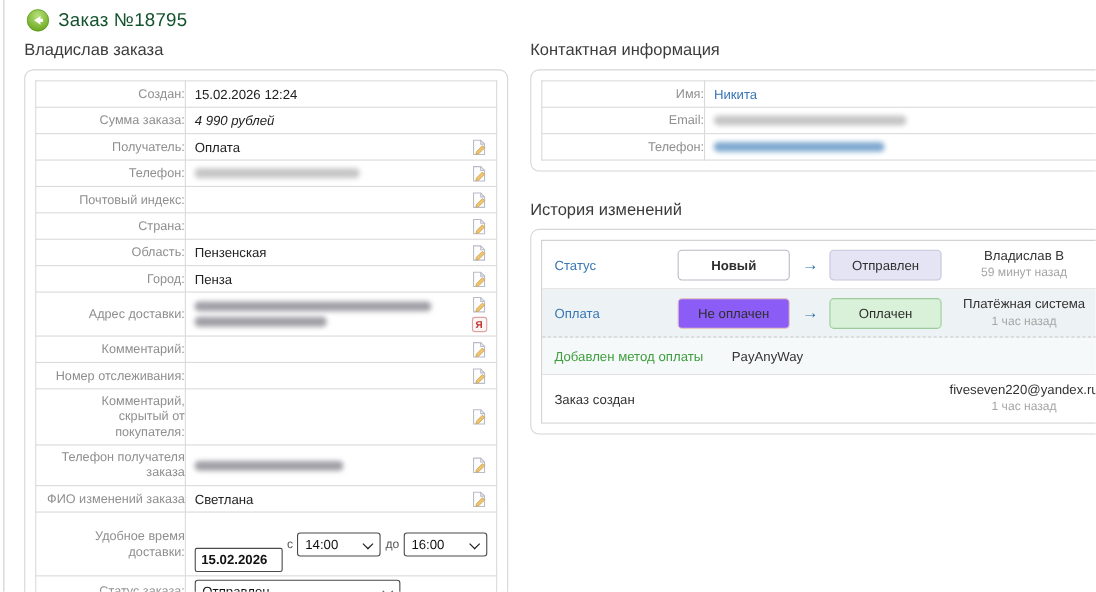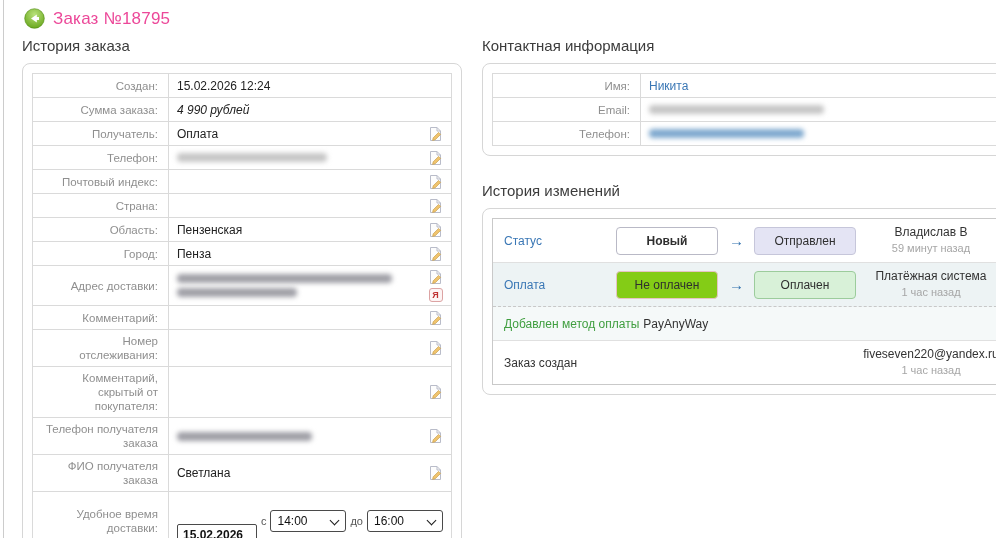--- a/index.html
+++ b/index.html
@@ -13,40 +13,40 @@
   }
   .page-edge {
     position: absolute; left: 3px; top: 0; bottom: 0;
     border-left: 1px solid #ccc;
   }
   .page { padding: 6px 2px 0 22px; }
 
   
   .page-header { display: flex; align-items: center; gap: 8px; margin: 2px 0 6px 2px; }
   .back-btn { width: 21px; height: 21px; cursor: pointer; display: inline-flex; }
-  .page-title { font-size: 17px; color: #ec4899; letter-spacing: .2px; }
+  .page-title { font-size: 17px; color: #14532d; letter-spacing: .2px; }
 
   
   .columns { display: flex; gap: 20px; align-items: flex-start; }
   .col-left  { flex: 0 0 440px; }
   .col-right { flex: 0 0 511px; }
 
   .section-title { font-size: 15px; color: #3c3c3c; margin: 2px 0 9px 0; }
 
   .card {
     background: #fff; border: 1px solid #d6d6d6; border-radius: 8px;
     padding: 9px;
   }
 
   
   table.kv { width: 100%; border-collapse: collapse; border: 1px solid #c9c9c9; }
   table.kv td { border: 1px solid #dadada; vertical-align: middle; }
   td.lbl {
     width: 205px; text-align: right; color: #8f8f8f;
-    padding: 4px 10px; line-height: 14px; font-size: 11.5px;
+    padding: 4px 0; line-height: 14px; font-size: 11.5px;
   }
   .kv-contact td.lbl { width: 148px; }
   td.val { padding: 3px 8px; color: #222; }
   .val-flex { display: flex; align-items: center; min-height: 17px; gap: 6px; }
   .grow { flex: 1; }
   .italic { font-style: italic; }
 
   a.lnk { color: #3a77b5; text-decoration: none; cursor: pointer; }
 
   
@@ -96,27 +96,27 @@
   .hrow3 { background: #f5f9f9; border-bottom: 1px solid #e0e0e0; min-height: 34px; }
   .hrow4 { background: #fff; }
   .hfield { width: 112px; flex: none; }
   .hbadges { display: flex; align-items: center; }
   .badge {
     min-width: 102px; text-align: center; padding: 6px 10px;
     border-radius: 4px; border: 1px solid transparent; font-size: 12px; color: #2f2f2f;
   }
   .b-new    { background: #fff;     border-color: #b9b9c6; font-weight: bold; }
   .b-sent   { background: #e4e4f4; border-color: #c6c6da; }
-  .b-unpaid { background: #84cc16; border-color: #e5c4c4; }
+  .b-unpaid { background: #8b5cf6; border-color: #e5c4c4; }
   .b-paid   { background: #d8f1d8; border-color: #9ccc9c; }
   .harrow { color: #2f6fad; font-size: 15px; margin: 0 11px; letter-spacing: -1px; }
   .hwho { margin-left: auto; text-align: center; min-width: 150px; line-height: 15px; }
   .hwho .who { color: #333; }
   .hwho .when { color: #a6a6a6; font-size: 11px; margin-top: 1px; }
-  .green-label { color: #3f9e3f; margin-right: 4px; }
+  .green-label { color: #3f9e3f; margin-right: 26px; }
   .method-val { color: #333; }
 </style>
 </head>
 <body>
 
 <div class="page-edge"></div>
 
 <div class="page">
 
   <div class="page-header">
@@ -131,21 +131,21 @@
         <circle cx="10.5" cy="10.5" r="9.8" fill="url(#gbtn)" stroke="#4e8c0e" stroke-width="0.6"></circle>
         <path d="M12.8 6.6 L7 10.5 L12.8 14.4 L12.8 12 L15 12 L15 9 L12.8 9 Z" fill="#ffffff"></path>
       </svg>
     </span>
     <span class="page-title">Заказ №18795</span>
   </div>
 
   <div class="columns">
 
     <div class="col-left">
-      <div class="section-title">История заказа</div>
+      <div class="section-title">Владислав заказа</div>
       <div class="card">
         <table class="kv">
           <tbody>
               <tr>
             <td class="lbl">Создан:</td>
             <td class="val">
                   <div class="val-flex">
                     <span>15.02.2026 12:24</span>
                   </div>
                 </td>
@@ -323,21 +323,21 @@
                 <svg width="15" height="16" viewBox="0 0 15 16">
                         <path d="M2.5 1.5 h6.5 l3.5 3.5 v9.5 h-10 z" fill="#fdfdfd" stroke="#b9bcc9"></path>
                         <path d="M9 1.5 v3.5 h3.5" fill="none" stroke="#b9bcc9"></path>
                         <path d="M5.2 11.8 L10.6 6.4 l2 2 L7.2 13.8 l-2.6 .6 z" fill="#f0c36d" stroke="#c9a04e" stroke-width="0.7"></path>
                       </svg>
               </span>
             </div>
                 </td>
           </tr>
           <tr>
-            <td class="lbl">ФИО получателя заказа</td>
+            <td class="lbl">ФИО изменений заказа</td>
             <td class="val">
                   <div class="val-flex">
               <span class="grow">Светлана</span>
               <span class="edit-btn">
                 <svg width="15" height="16" viewBox="0 0 15 16">
                         <path d="M2.5 1.5 h6.5 l3.5 3.5 v9.5 h-10 z" fill="#fdfdfd" stroke="#b9bcc9"></path>
                         <path d="M9 1.5 v3.5 h3.5" fill="none" stroke="#b9bcc9"></path>
                         <path d="M5.2 11.8 L10.6 6.4 l2 2 L7.2 13.8 l-2.6 .6 z" fill="#f0c36d" stroke="#c9a04e" stroke-width="0.7"></path>
                       </svg>
               </span>

